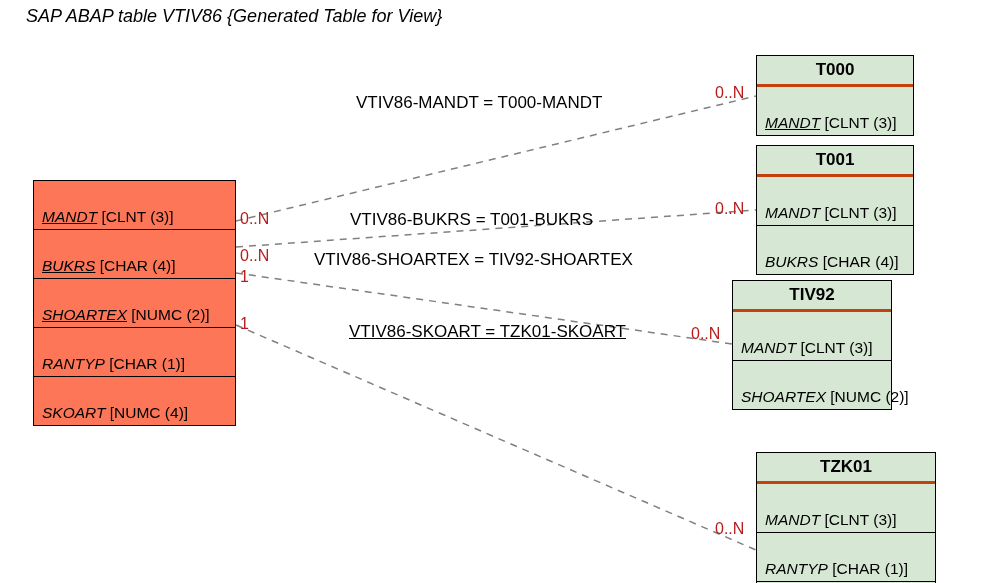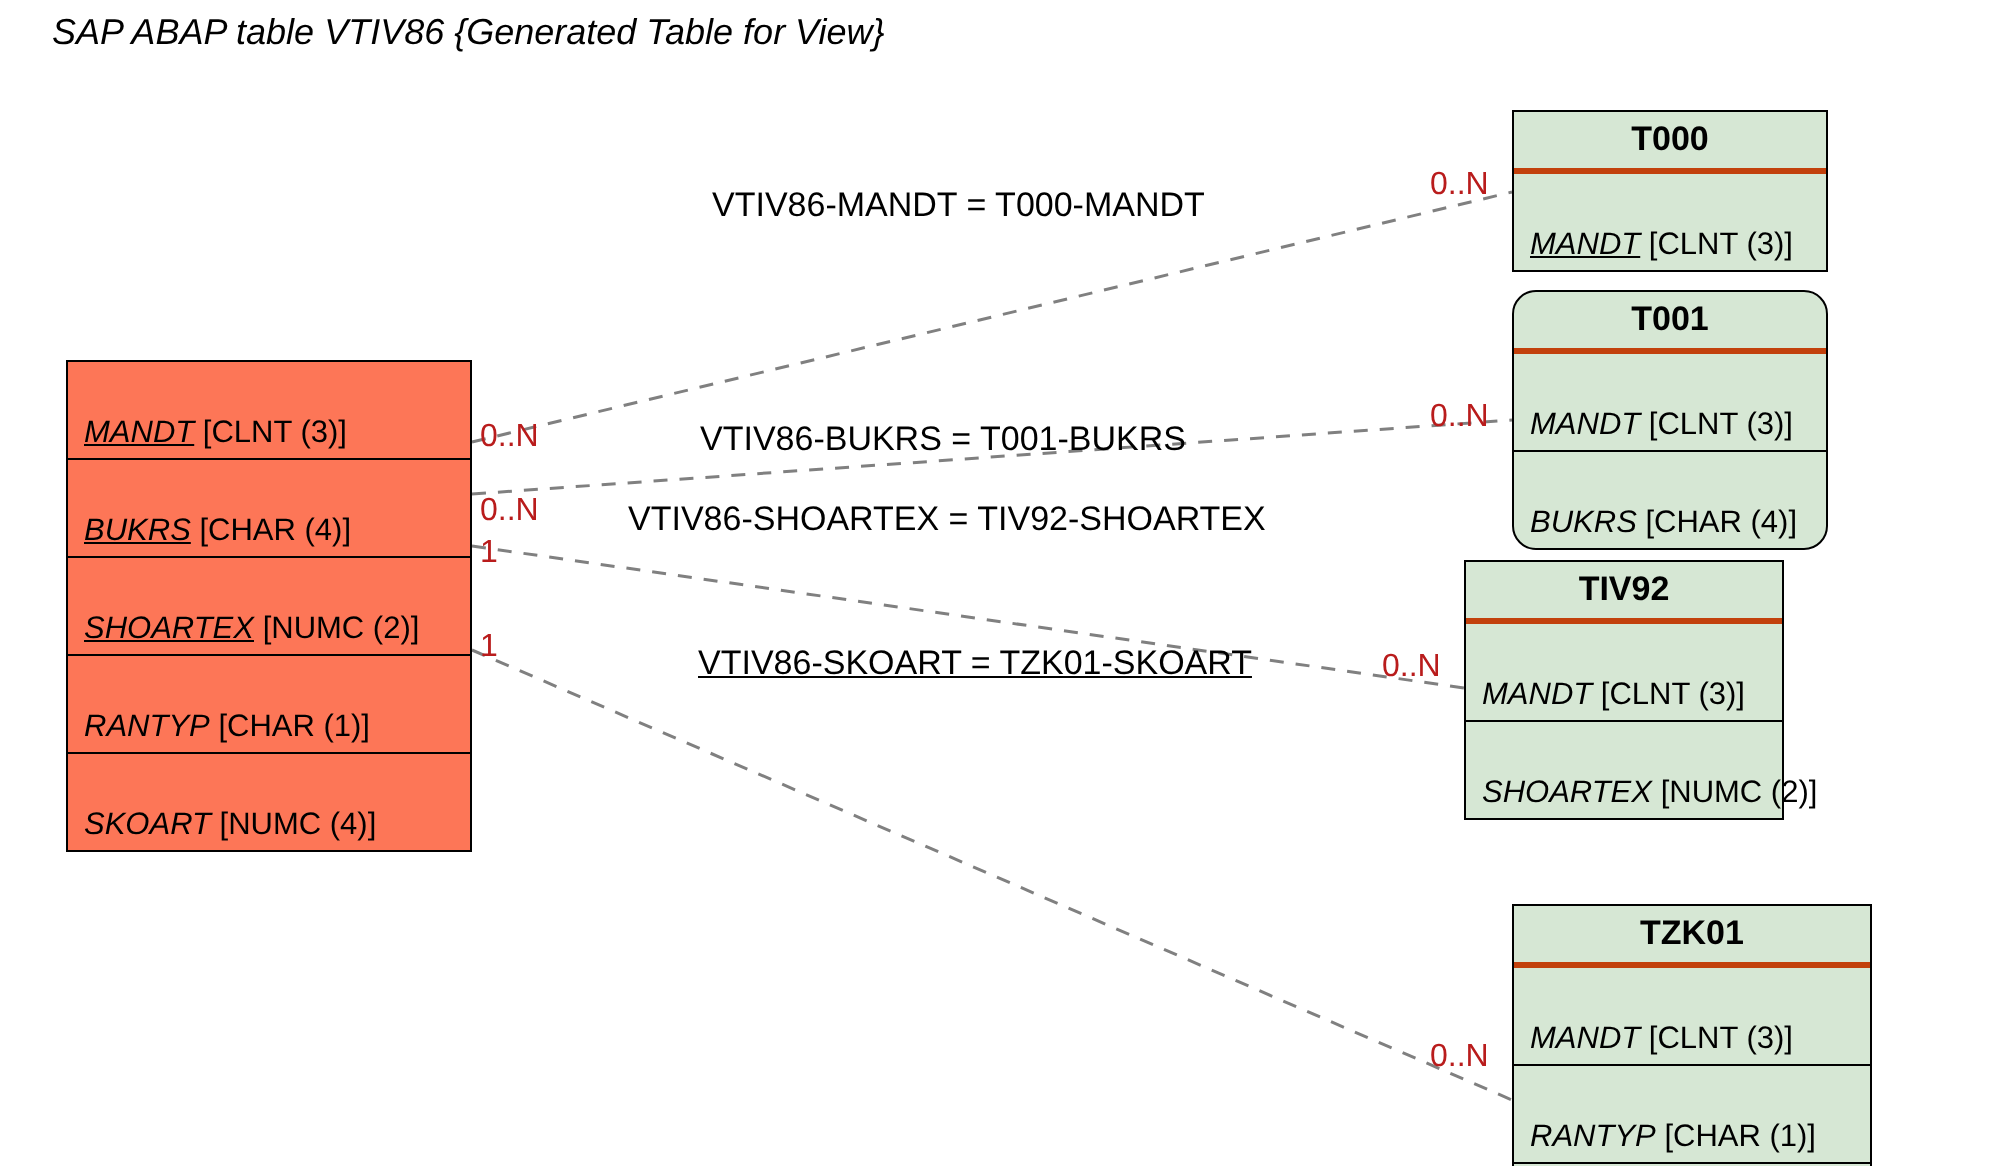--- a/index.html
+++ b/index.html
@@ -93,21 +93,21 @@
   <div class="entity-row"><span class="field-name underline">SHOARTEX</span> <span class="field-type">[NUMC (2)]</span></div>
   <div class="entity-row"><span class="field-name">RANTYP</span> <span class="field-type">[CHAR (1)]</span></div>
   <div class="entity-row"><span class="field-name">SKOART</span> <span class="field-type">[NUMC (4)]</span></div>
 </div>
 
 <div class="entity" style="left:756px; top:55px; width:158px;">
   <div class="entity-header">T000</div>
   <div class="entity-row"><span class="field-name underline">MANDT</span> <span class="field-type">[CLNT (3)]</span></div>
 </div>
 
-<div class="entity" style="left:756px; top:145px; width:158px;border-radius:12px;">
+<div class="entity" style="left:756px; top:145px; width:158px;">
   <div class="entity-header">T001</div>
   <div class="entity-row"><span class="field-name">MANDT</span> <span class="field-type">[CLNT (3)]</span></div>
   <div class="entity-row"><span class="field-name">BUKRS</span> <span class="field-type">[CHAR (4)]</span></div>
 </div>
 
 <div class="entity" style="left:732px; top:280px; width:160px;">
   <div class="entity-header">TIV92</div>
   <div class="entity-row"><span class="field-name">MANDT</span> <span class="field-type">[CLNT (3)]</span></div>
   <div class="entity-row"><span class="field-name">SHOARTEX</span> <span class="field-type">[NUMC (2)]</span></div>
 </div>

